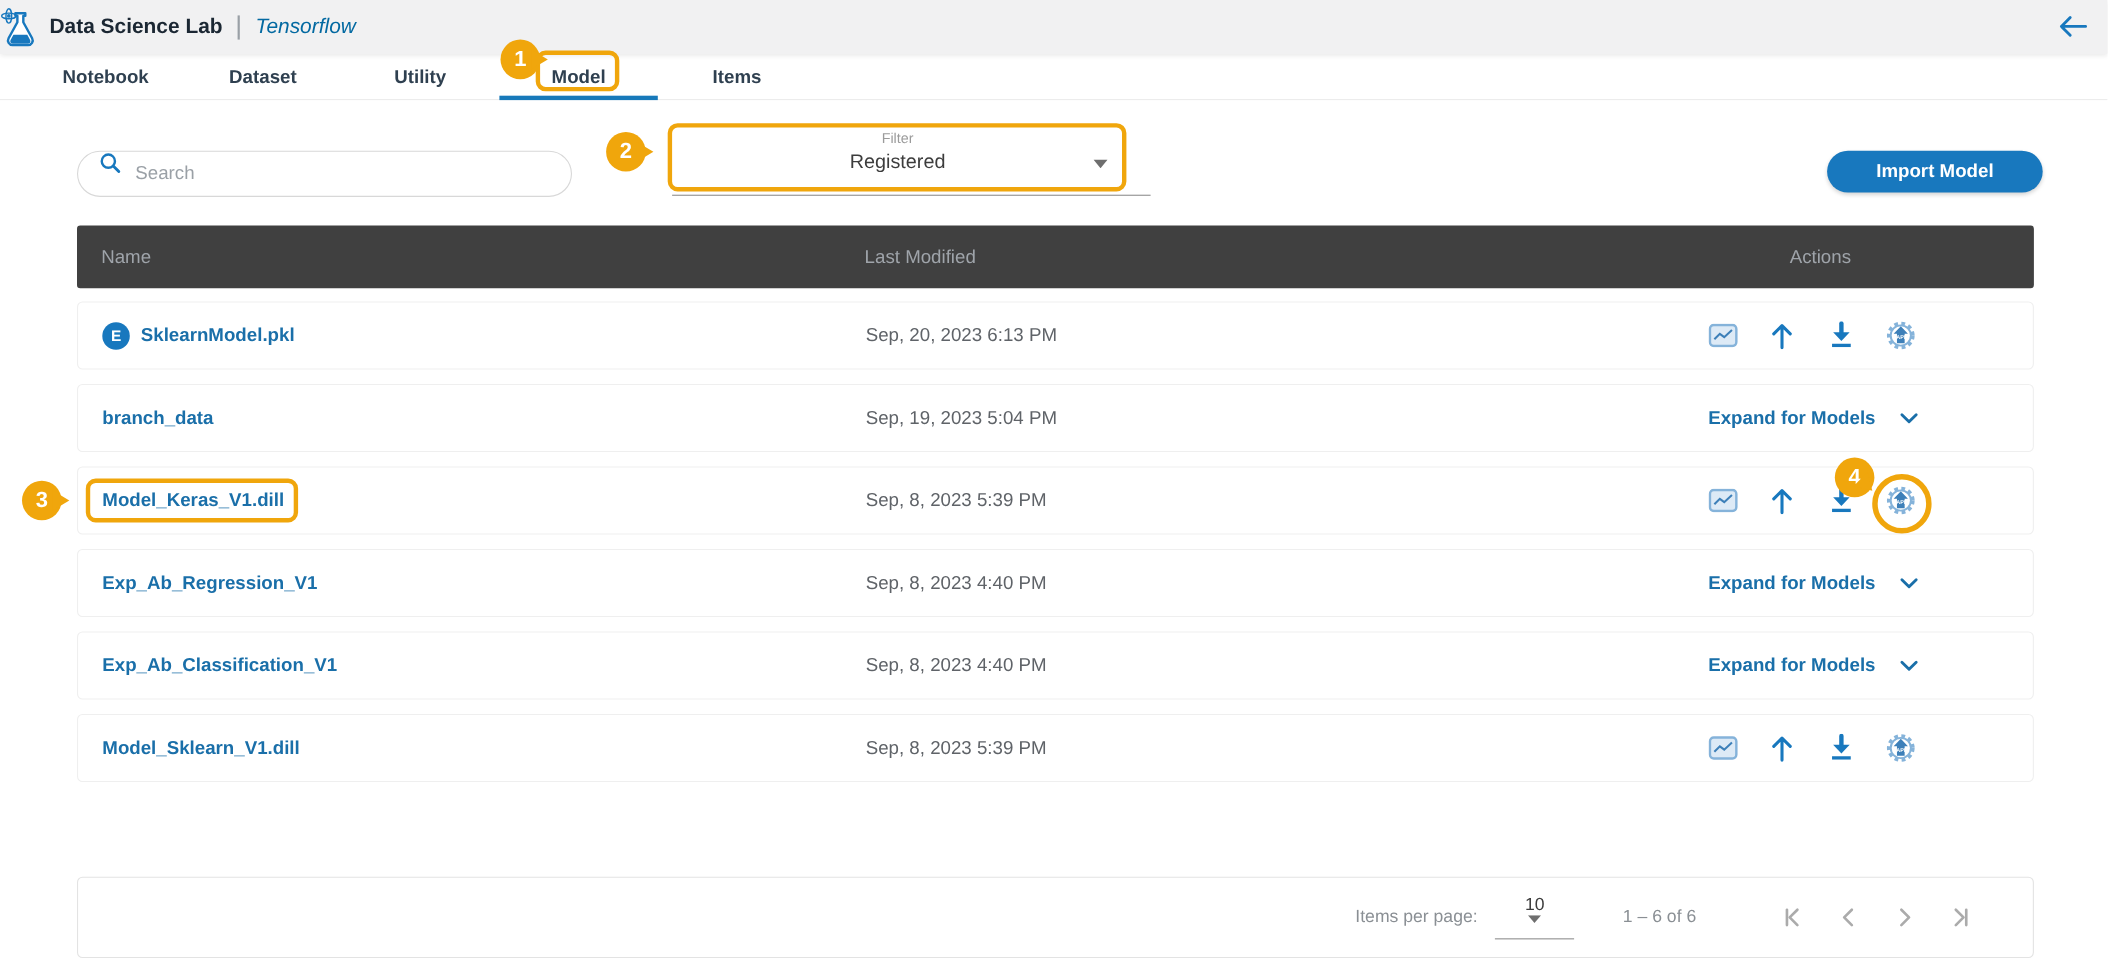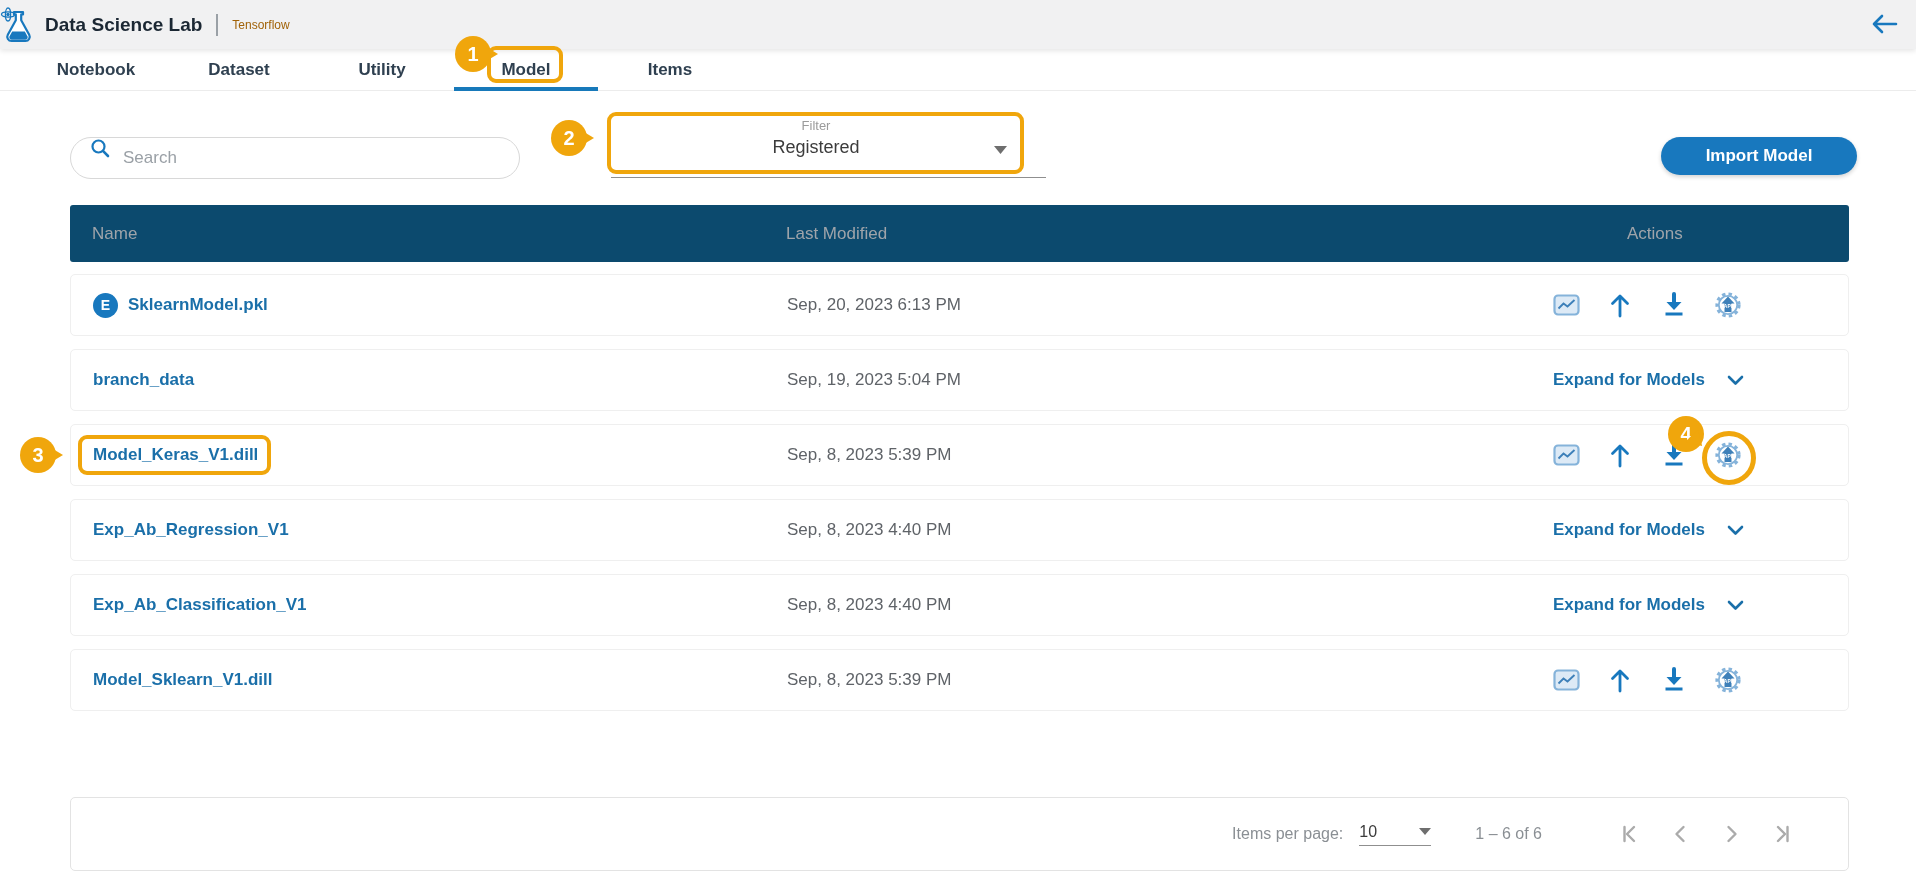--- a/index.html
+++ b/index.html
@@ -6,21 +6,21 @@
   body{width:1916px;height:875px;position:relative;overflow:hidden;
        font-family:"Liberation Sans","DejaVu Sans",sans-serif;
        --amber:#F0A60C;--blue:#1878BE;--link:#1A6FA9;}
 
   
   .appbar{position:absolute;left:0;top:0;width:1916px;height:49px;background:#F1F1F2;
           box-shadow:0 2px 5px rgba(0,0,0,.10);display:flex;align-items:center;
           box-sizing:border-box;z-index:5;}
   .app-title{font-size:19px;font-weight:700;color:#1B2733;margin-left:11px;}
   .brand-divider{width:2px;height:22px;background:#9AA0A6;margin:0 14px;}
-  .subtitle{font-size:12px;color:#a16207;}
+  .subtitle{font-size:19px;color:#0369a1;font-style:italic;}
   .back-btn{position:absolute;right:18px;top:13px;background:none;border:none;cursor:pointer;padding:0;}
 
   
   .tabbar{position:absolute;left:0;top:49px;width:1916px;height:41px;background:#fff;
           border-bottom:1px solid #ECECEC;z-index:1;}
   .tab{position:absolute;top:0;width:144px;height:41px;line-height:41px;text-align:center;
        font-size:17px;font-weight:600;color:#2F4050;cursor:pointer;}
   .tab.active::after{content:'';position:absolute;left:0;right:0;bottom:-1px;height:4px;background:#1779BA;}
 
   
@@ -32,21 +32,21 @@
   .filter-group{position:absolute;left:631px;top:118px;width:370px;cursor:pointer;text-align:center;}
   .filter-label{font-size:13px;color:#9B9B9B;display:block;}
   .filter-value{font-size:18px;color:#3C3C3C;display:block;margin-top:4px;}
   .filter-caret{position:absolute;left:994px;top:140px;}
   .filter-underline{position:absolute;left:611px;top:177px;width:435px;height:1px;background:#8F8F8F;}
   .import-btn{position:absolute;left:1661px;top:137px;width:196px;height:38px;border:none;border-radius:21px;
               background:var(--blue);color:#fff;font-size:17px;font-weight:700;cursor:pointer;
               font-family:inherit;box-shadow:0 2px 4px rgba(0,0,0,.18);}
 
   
-  .thead{position:absolute;left:70px;top:205px;width:1779px;height:57px;background:#0c4a6e;border-radius:3px;}
+  .thead{position:absolute;left:70px;top:205px;width:1779px;height:57px;background:#404040;border-radius:3px;}
   .thead span{position:absolute;top:0;line-height:57px;font-size:17px;color:#9FA4AA;}
   .h-name{left:22px;} .h-date{left:716px;} .h-actions{left:1557px;}
   .rows{position:absolute;left:70px;top:274px;width:1779px;}
   .trow{position:relative;width:1777px;height:60px;border:1px solid #EFEFEF;border-radius:5px;
         background:#fff;margin-bottom:13px;}
   .cell-name{position:absolute;left:22px;top:0;height:100%;display:flex;align-items:center;gap:10px;}
   .ebadge{width:25px;height:25px;border-radius:50%;background:var(--blue);color:#fff;font-size:14px;
           font-weight:700;display:flex;align-items:center;justify-content:center;}
   .rowlink{font-size:17px;font-weight:700;color:var(--link);text-decoration:none;cursor:pointer;}
   .cell-date{position:absolute;left:716px;top:0;height:100%;display:flex;align-items:center;
@@ -56,21 +56,21 @@
             display:flex;align-items:center;justify-content:center;}
   .expand-link{font-size:17px;font-weight:600;color:var(--link);text-decoration:none;cursor:pointer;}
   .chev{display:flex;align-items:center;}
 
   
   .pagefoot{position:absolute;left:70px;top:797px;width:1779px;height:74px;border:1px solid #E3E3E3;
             border-radius:5px;box-sizing:border-box;display:flex;align-items:center;
             justify-content:flex-end;padding-right:54px;}
   .pp-label{font-size:16px;color:#8A8F94;margin-right:16px;}
   .pp-select{display:flex;align-items:center;justify-content:space-between;width:72px;
-             border-bottom:1px solid #8F8F8F;padding-bottom:4px;margin-right:44px;cursor:pointer;}
+             border-bottom:1px solid #8F8F8F;padding-bottom:14px;margin-right:44px;cursor:pointer;flex-direction:column;}
   .pp-value{font-size:16px;color:#3C3C3C;}
   .range{font-size:16px;color:#8A8F94;margin-right:52px;}
   .nav-btn{width:26px;height:26px;border:none;background:none;padding:0;cursor:default;
            display:flex;align-items:center;justify-content:center;margin-left:24px;}
 
   
   .overlay{position:absolute;left:0;top:0;width:1916px;height:875px;pointer-events:none;z-index:20;}
   .ann-box{position:absolute;border:4px solid var(--amber);border-radius:9px;}
   .ann-ring{position:absolute;border:5px solid var(--amber);border-radius:50%;}
   .ann-badge{position:absolute;width:36px;height:36px;border-radius:50%;background:var(--amber);

